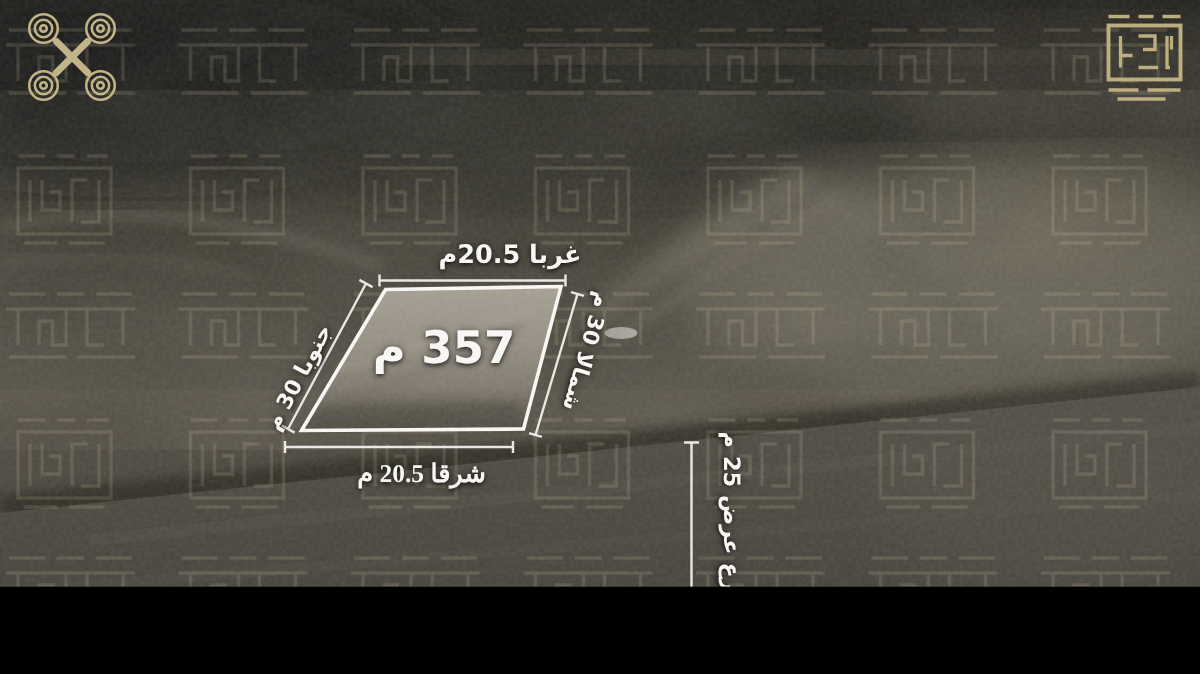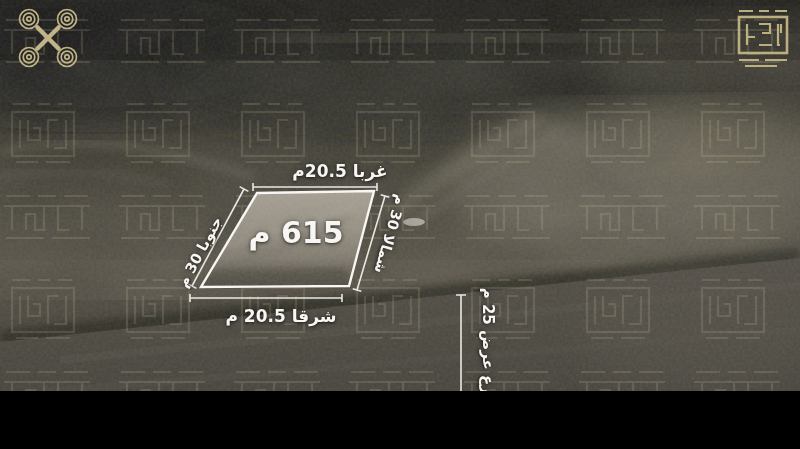--- a/index.html
+++ b/index.html
@@ -7,21 +7,21 @@
     position:relative;width:800px;height:391px;overflow:hidden;
     font-family:"DejaVu Sans",sans-serif;
   }
   .stage svg{position:absolute;left:0;top:0;display:block;}
   .lbl{
     position:absolute;color:#f7f6f2;font-weight:bold;white-space:nowrap;
     text-shadow:0 1px 3px rgba(0,0,0,.6), 0 0 6px rgba(0,0,0,.35);
     transform:translate(-50%,-50%);direction:rtl;line-height:1;
   }
   .lbl-west {left:340px;top:171px;font-size:17px;}
-  .lbl-east {left:281px;top:316px;font-size:17px;}
+  .lbl-east {left:281px;top:316px;font-size:17px;font-family:Liberation Serif, serif;}
   .lbl-south{left:200px;top:252px;font-size:14.5px;transform:translate(-50%,-50%) rotate(-62deg);}
   .lbl-north{left:390px;top:234px;font-size:14.5px;transform:translate(-50%,-50%) rotate(106deg);}
   .lbl-area {left:296px;top:233px;font-size:30px;letter-spacing:1px;}
   .lbl-street{left:487px;top:351px;font-size:15px;transform:translate(-50%,-50%) rotate(90deg);}
   .logo-drone{left:16px !important;top:6px !important;}
   .logo-kufic{left:734px !important;top:8px !important;}
 </style>
 </head>
 <body>
 
@@ -198,16 +198,16 @@
       <path d="M385 196 L357 290 M389.3 197.3 L380.7 194.7 M361.3 291.3 L352.7 288.7"></path>
 
       <path d="M461 295 V413 M456 295 h10 M456 413 h10"></path>
     </g>
   </svg>
 
   <div class="lbl lbl-west">غربا 20.5م</div>
   <div class="lbl lbl-east">شرقا 20.5 م</div>
   <div class="lbl lbl-south">جنوبا 30 م</div>
   <div class="lbl lbl-north">شمالا 30 م</div>
-  <div class="lbl lbl-area">615 م</div>
+  <div class="lbl lbl-area">357 م</div>
   <div class="lbl lbl-street">شارع عرض 25 م</div>
 
 </div>
 
 </body></html>

